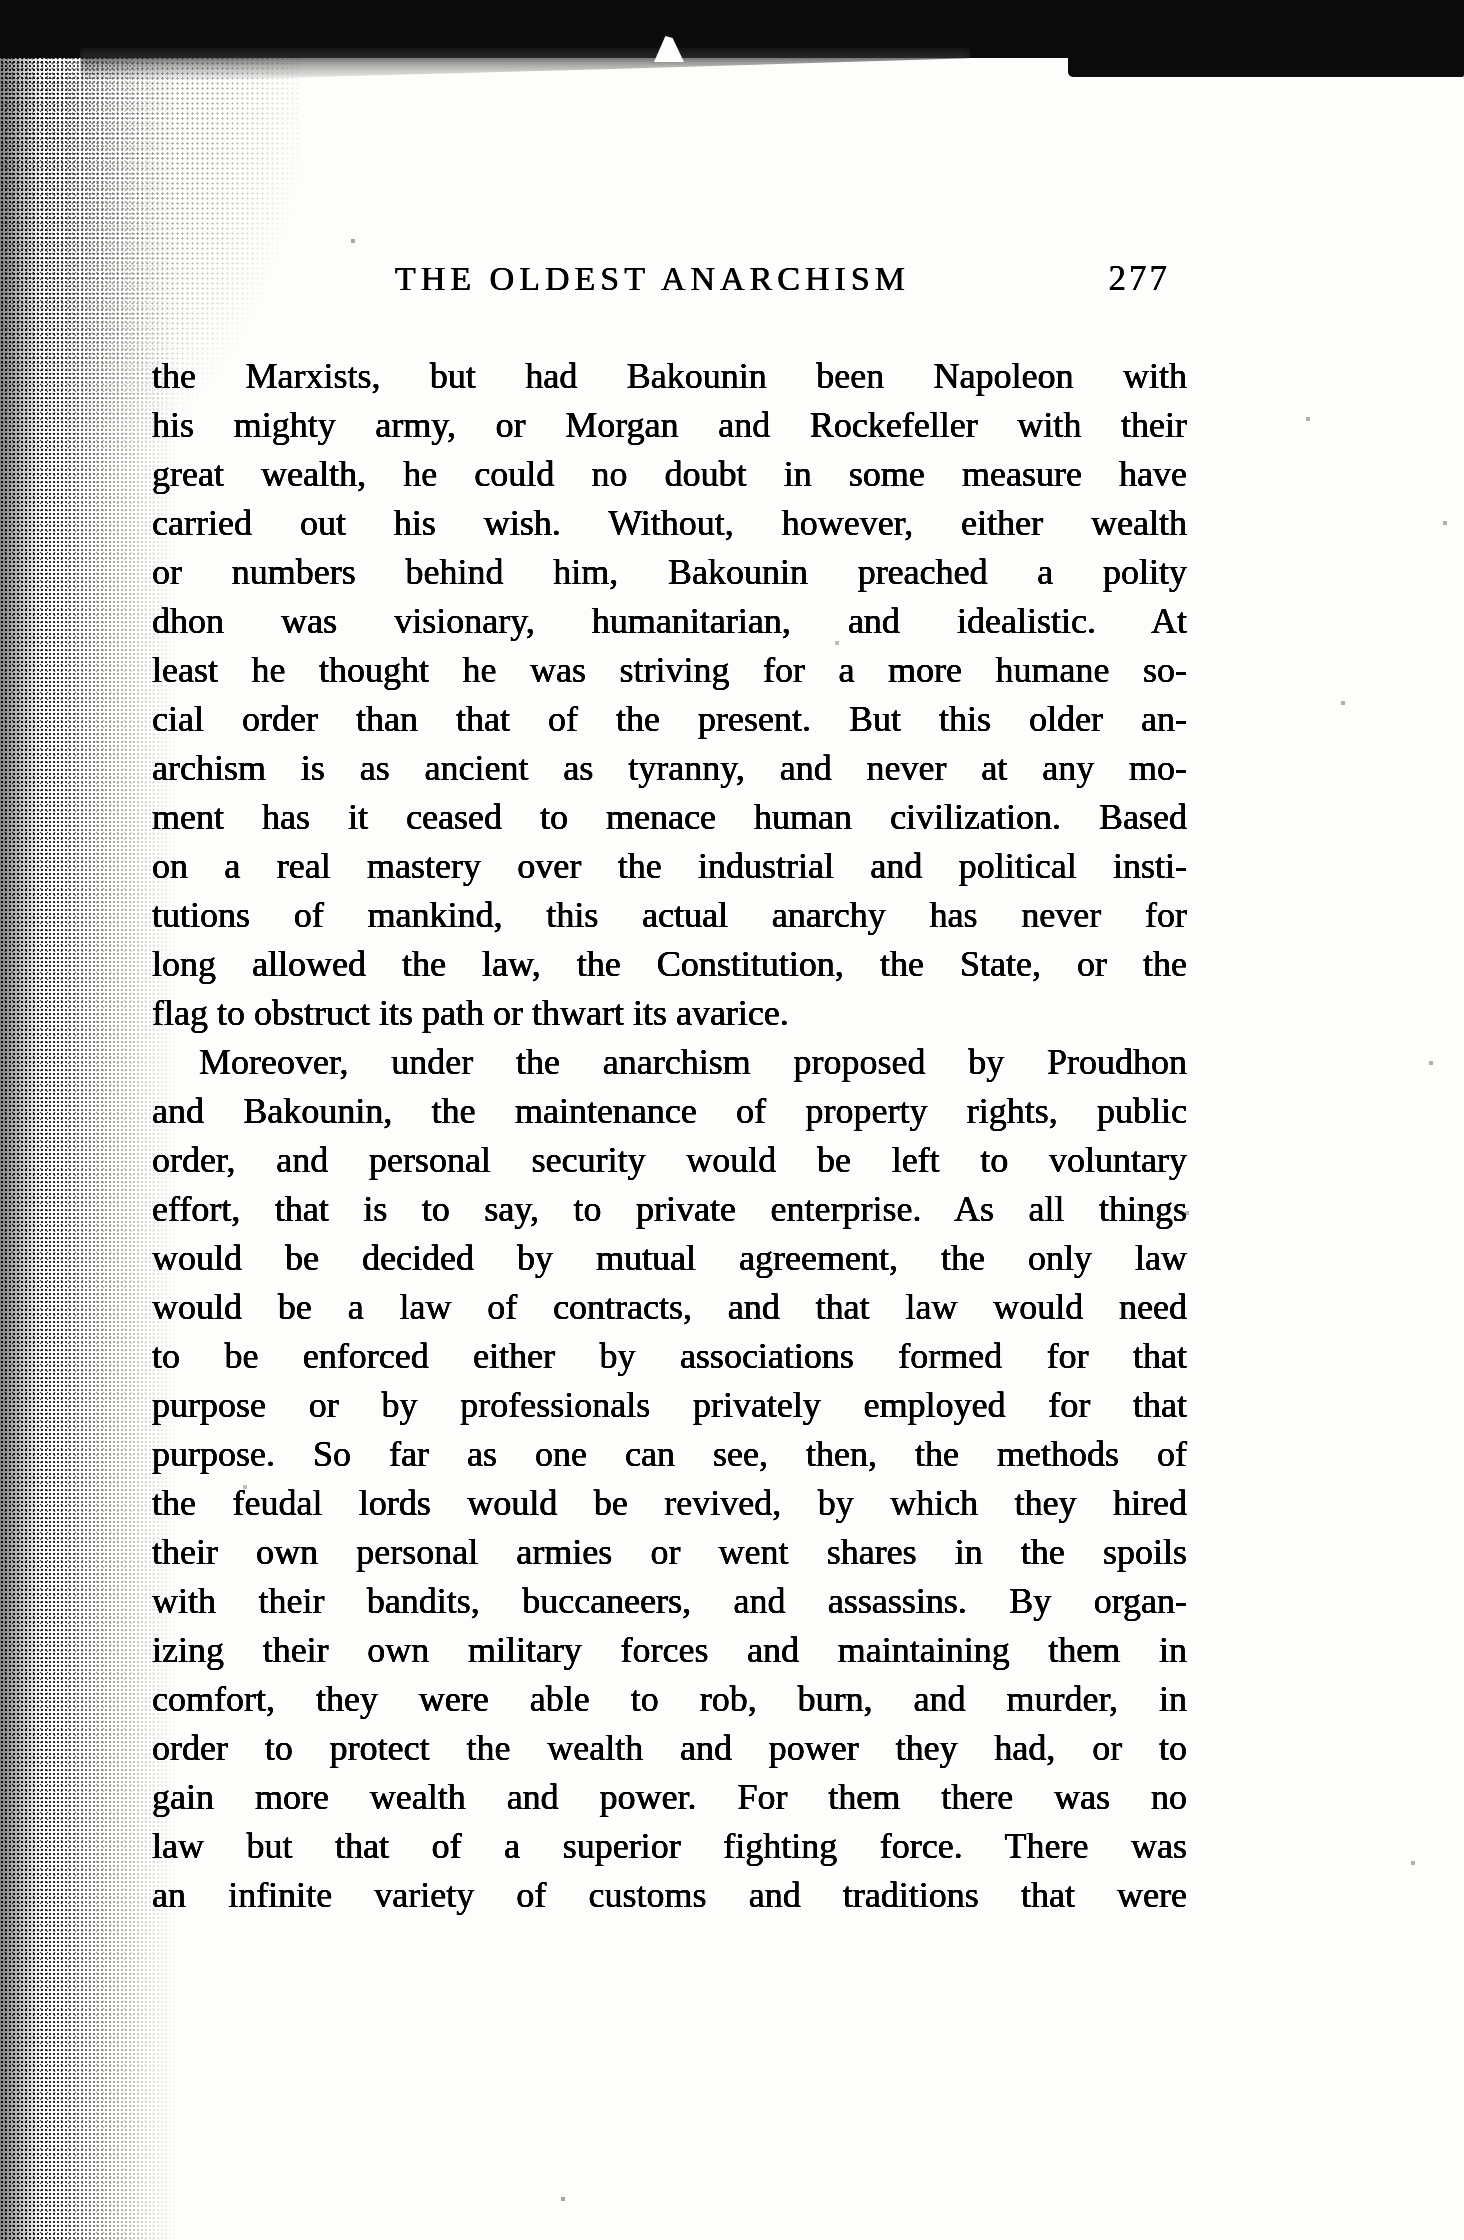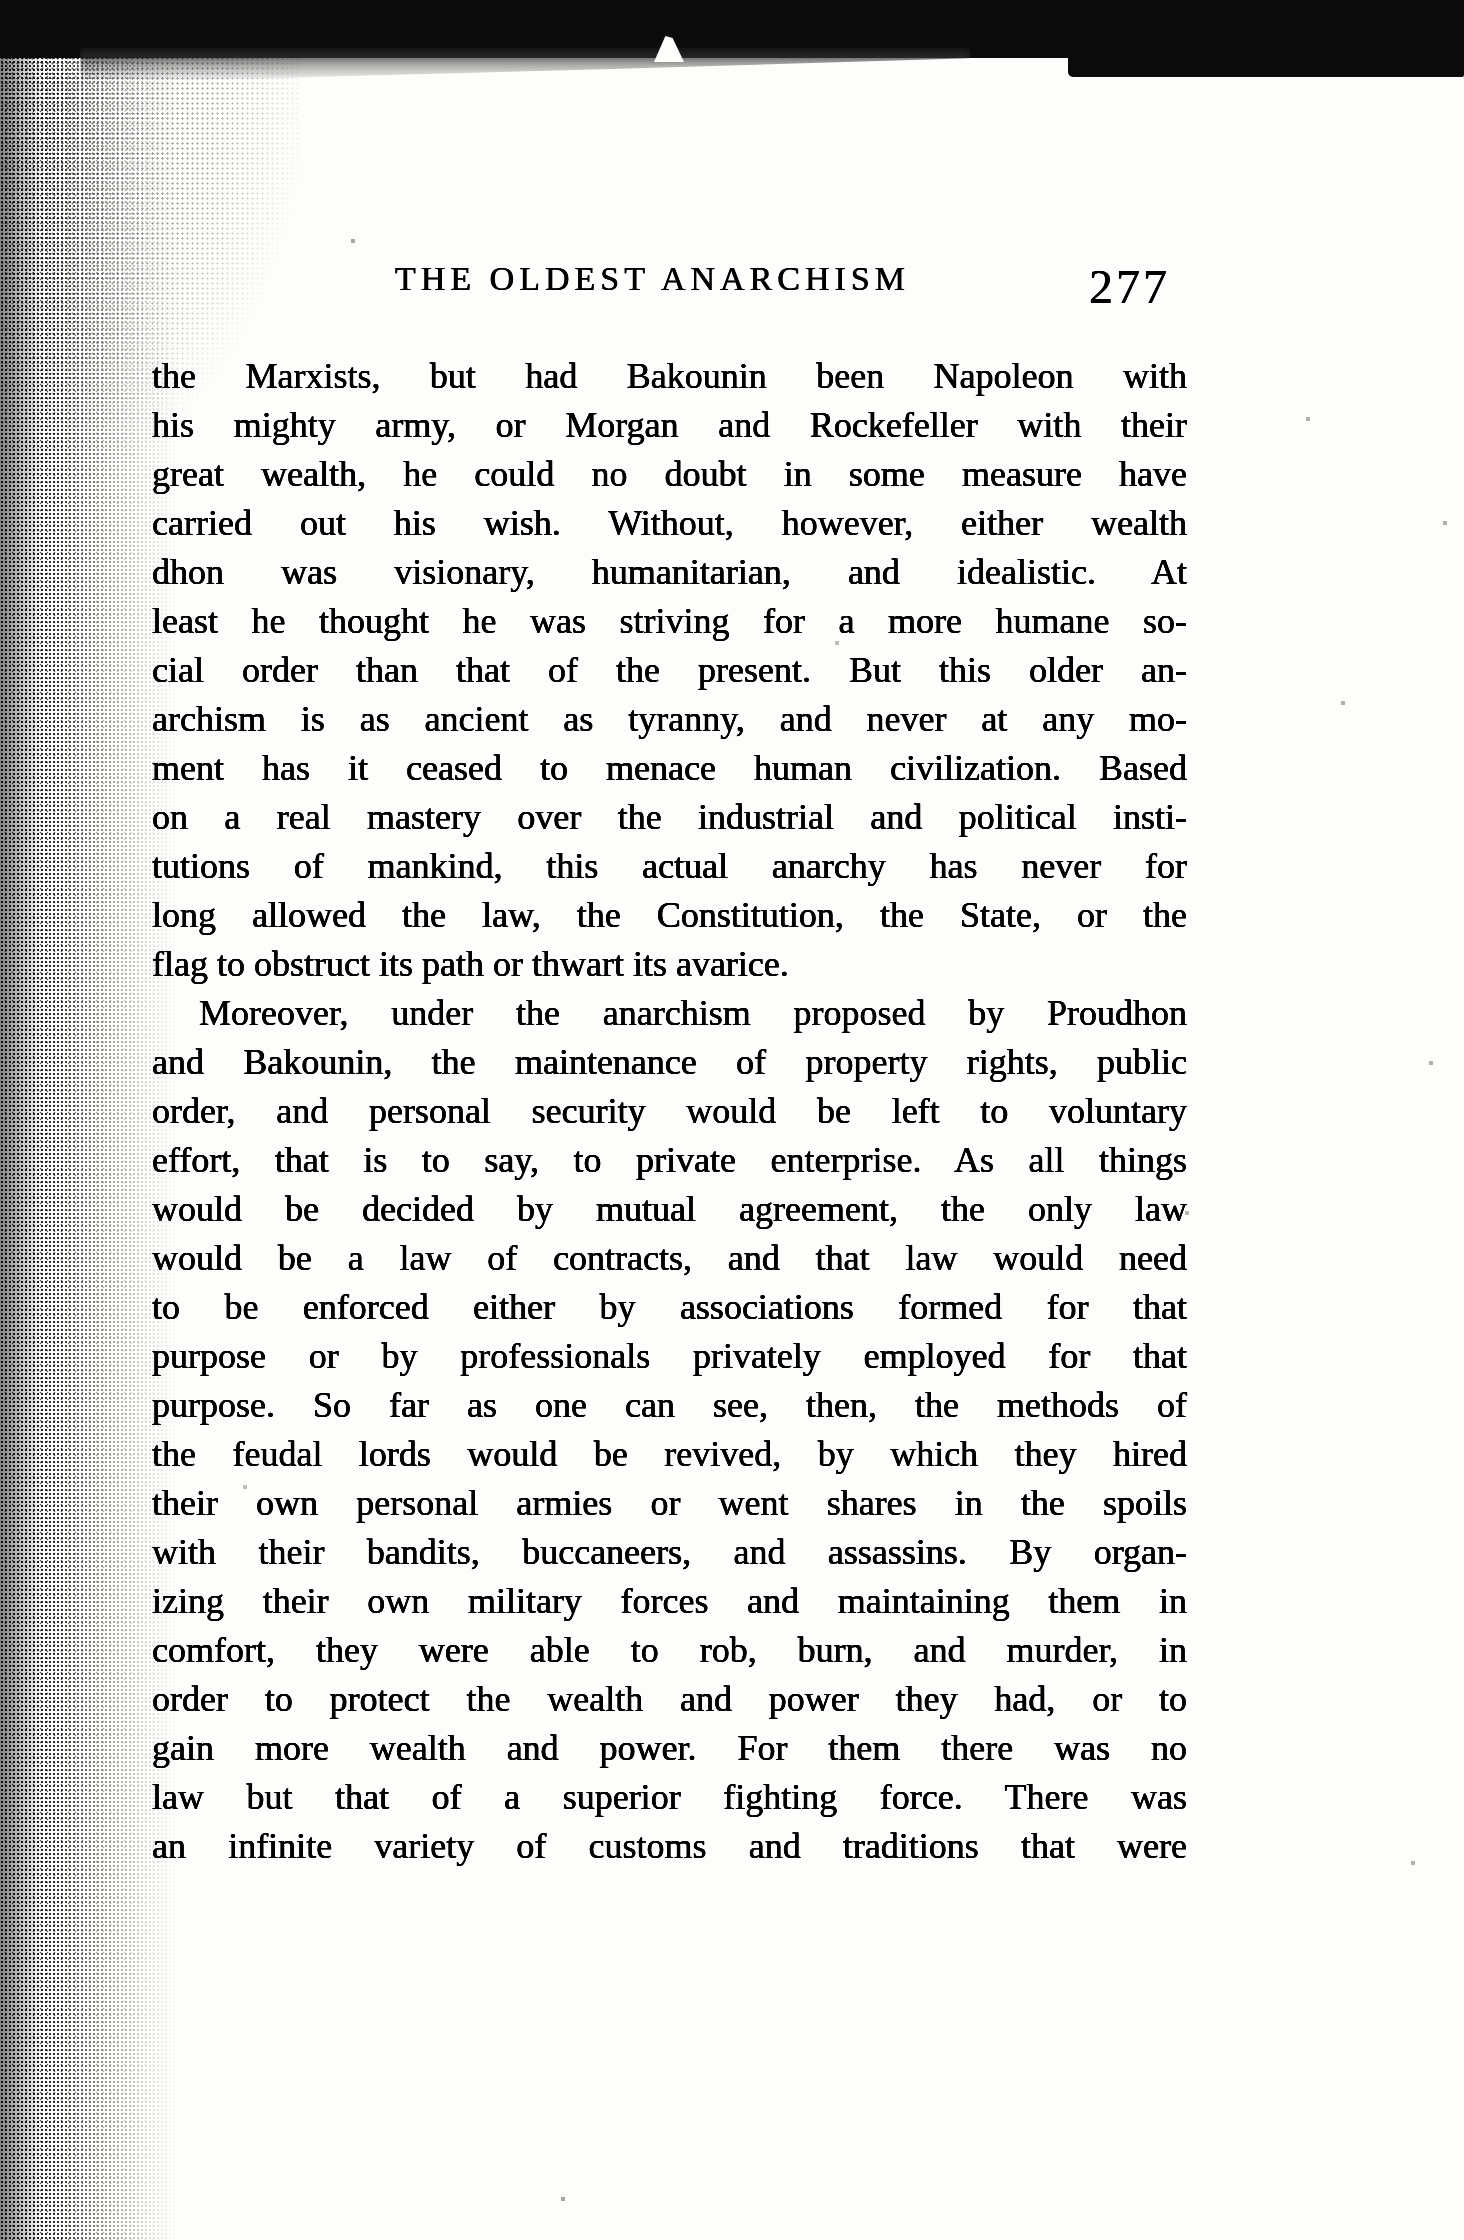--- a/index.html
+++ b/index.html
@@ -85,21 +85,21 @@
   .running-head {
     position:absolute; left:135px; top:260px; width:1035px; height:54px;
     text-shadow:0.35px 0 0 currentColor, -0.25px 0 0 currentColor;
   }
   .head-title {
     position:absolute; left:50%; transform:translateX(-50%);
     font-size:34px; letter-spacing:5px; white-space:nowrap;
   }
   .page-number {
     position:absolute; right:0; top:-1px;
-    font-size:48px; letter-spacing:3px;
+    font-size:35px; letter-spacing:3px;
   }
   .text-block {
     position:absolute; left:152px; top:352px; width:1035px;
     font-size:36px; line-height:49px;
     text-shadow:0.35px 0 0 currentColor, -0.25px 0 0 currentColor, 0 0.3px 0 currentColor;
   }
   .line {
     text-align:justify;
     text-align-last:justify;
     height:49px;
@@ -126,20 +126,21 @@
   <header class="running-head">
     <span class="head-title">THE OLDEST ANARCHISM</span>
     <span class="page-number">277</span>
   </header>
 
   <main class="text-block" id="text-block">
       <div class="line">the Marxists, but had Bakounin been Napoleon with</div>
       <div class="line">his mighty army, or Morgan and Rockefeller with their</div>
       <div class="line">great wealth, he could no doubt in some measure have</div>
       <div class="line">carried out his wish. Without, however, either wealth</div>
+      <div class="line">or numbers behind him, Bakounin preached a polity</div>
       <div class="line">dhon was visionary, humanitarian, and idealistic. At</div>
       <div class="line">least he thought he was striving for a more humane so-</div>
       <div class="line">cial order than that of the present. But this older an-</div>
       <div class="line">archism is as ancient as tyranny, and never at any mo-</div>
       <div class="line">ment has it ceased to menace human civilization. Based</div>
       <div class="line">on a real mastery over the industrial and political insti-</div>
       <div class="line">tutions of mankind, this actual anarchy has never for</div>
       <div class="line">long allowed the law, the Constitution, the State, or the</div>
       <div class="line no-just">flag to obstruct its path or thwart its avarice.</div>
       <div class="line indent">Moreover, under the anarchism proposed by Proudhon</div>

